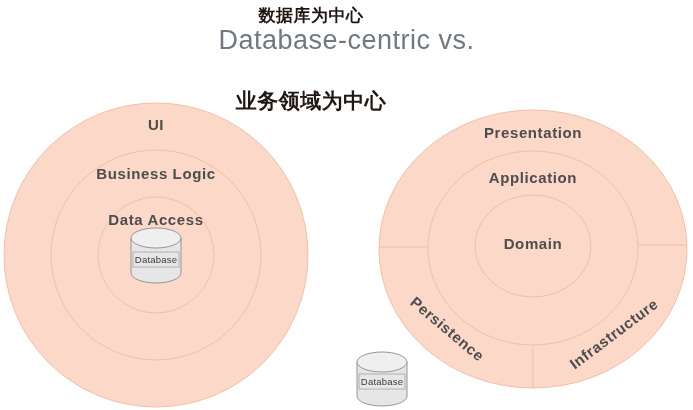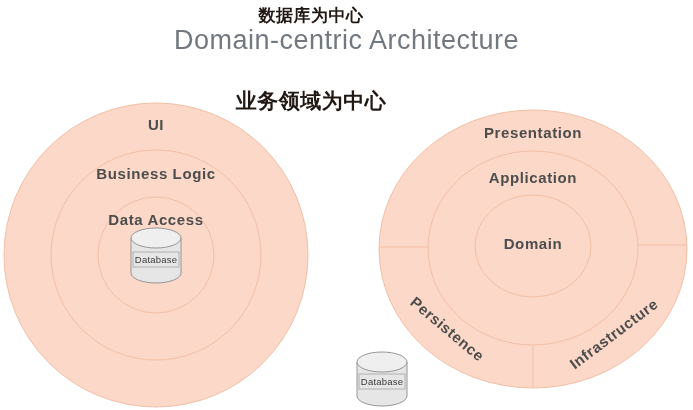--- a/index.html
+++ b/index.html
@@ -30,21 +30,21 @@
   }
 </style>
 </head>
 <body>
 
 <div>
 
   <div class="zh zh-top">数据库为中心</div>
 
   <div class="title">
-    <div>Domain-centric Architecture</div>
+    <div>Database-centric vs.</div>
   </div>
 
   <div class="zh zh-bottom">业务领域为中心</div>
 
   <svg width="693" height="410" viewBox="0 0 693 410">
 
     <g>
       <circle cx="156" cy="255" r="152" fill="#fbd8c8" stroke="#f3bfa6" stroke-width="1"></circle>
       <circle cx="156" cy="255" r="105" fill="#fbd8c8" stroke="#f3bfa6" stroke-width="1"></circle>
       <circle cx="156" cy="255" r="58" fill="#fbd8c8" stroke="#f3bfa6" stroke-width="1"></circle>

